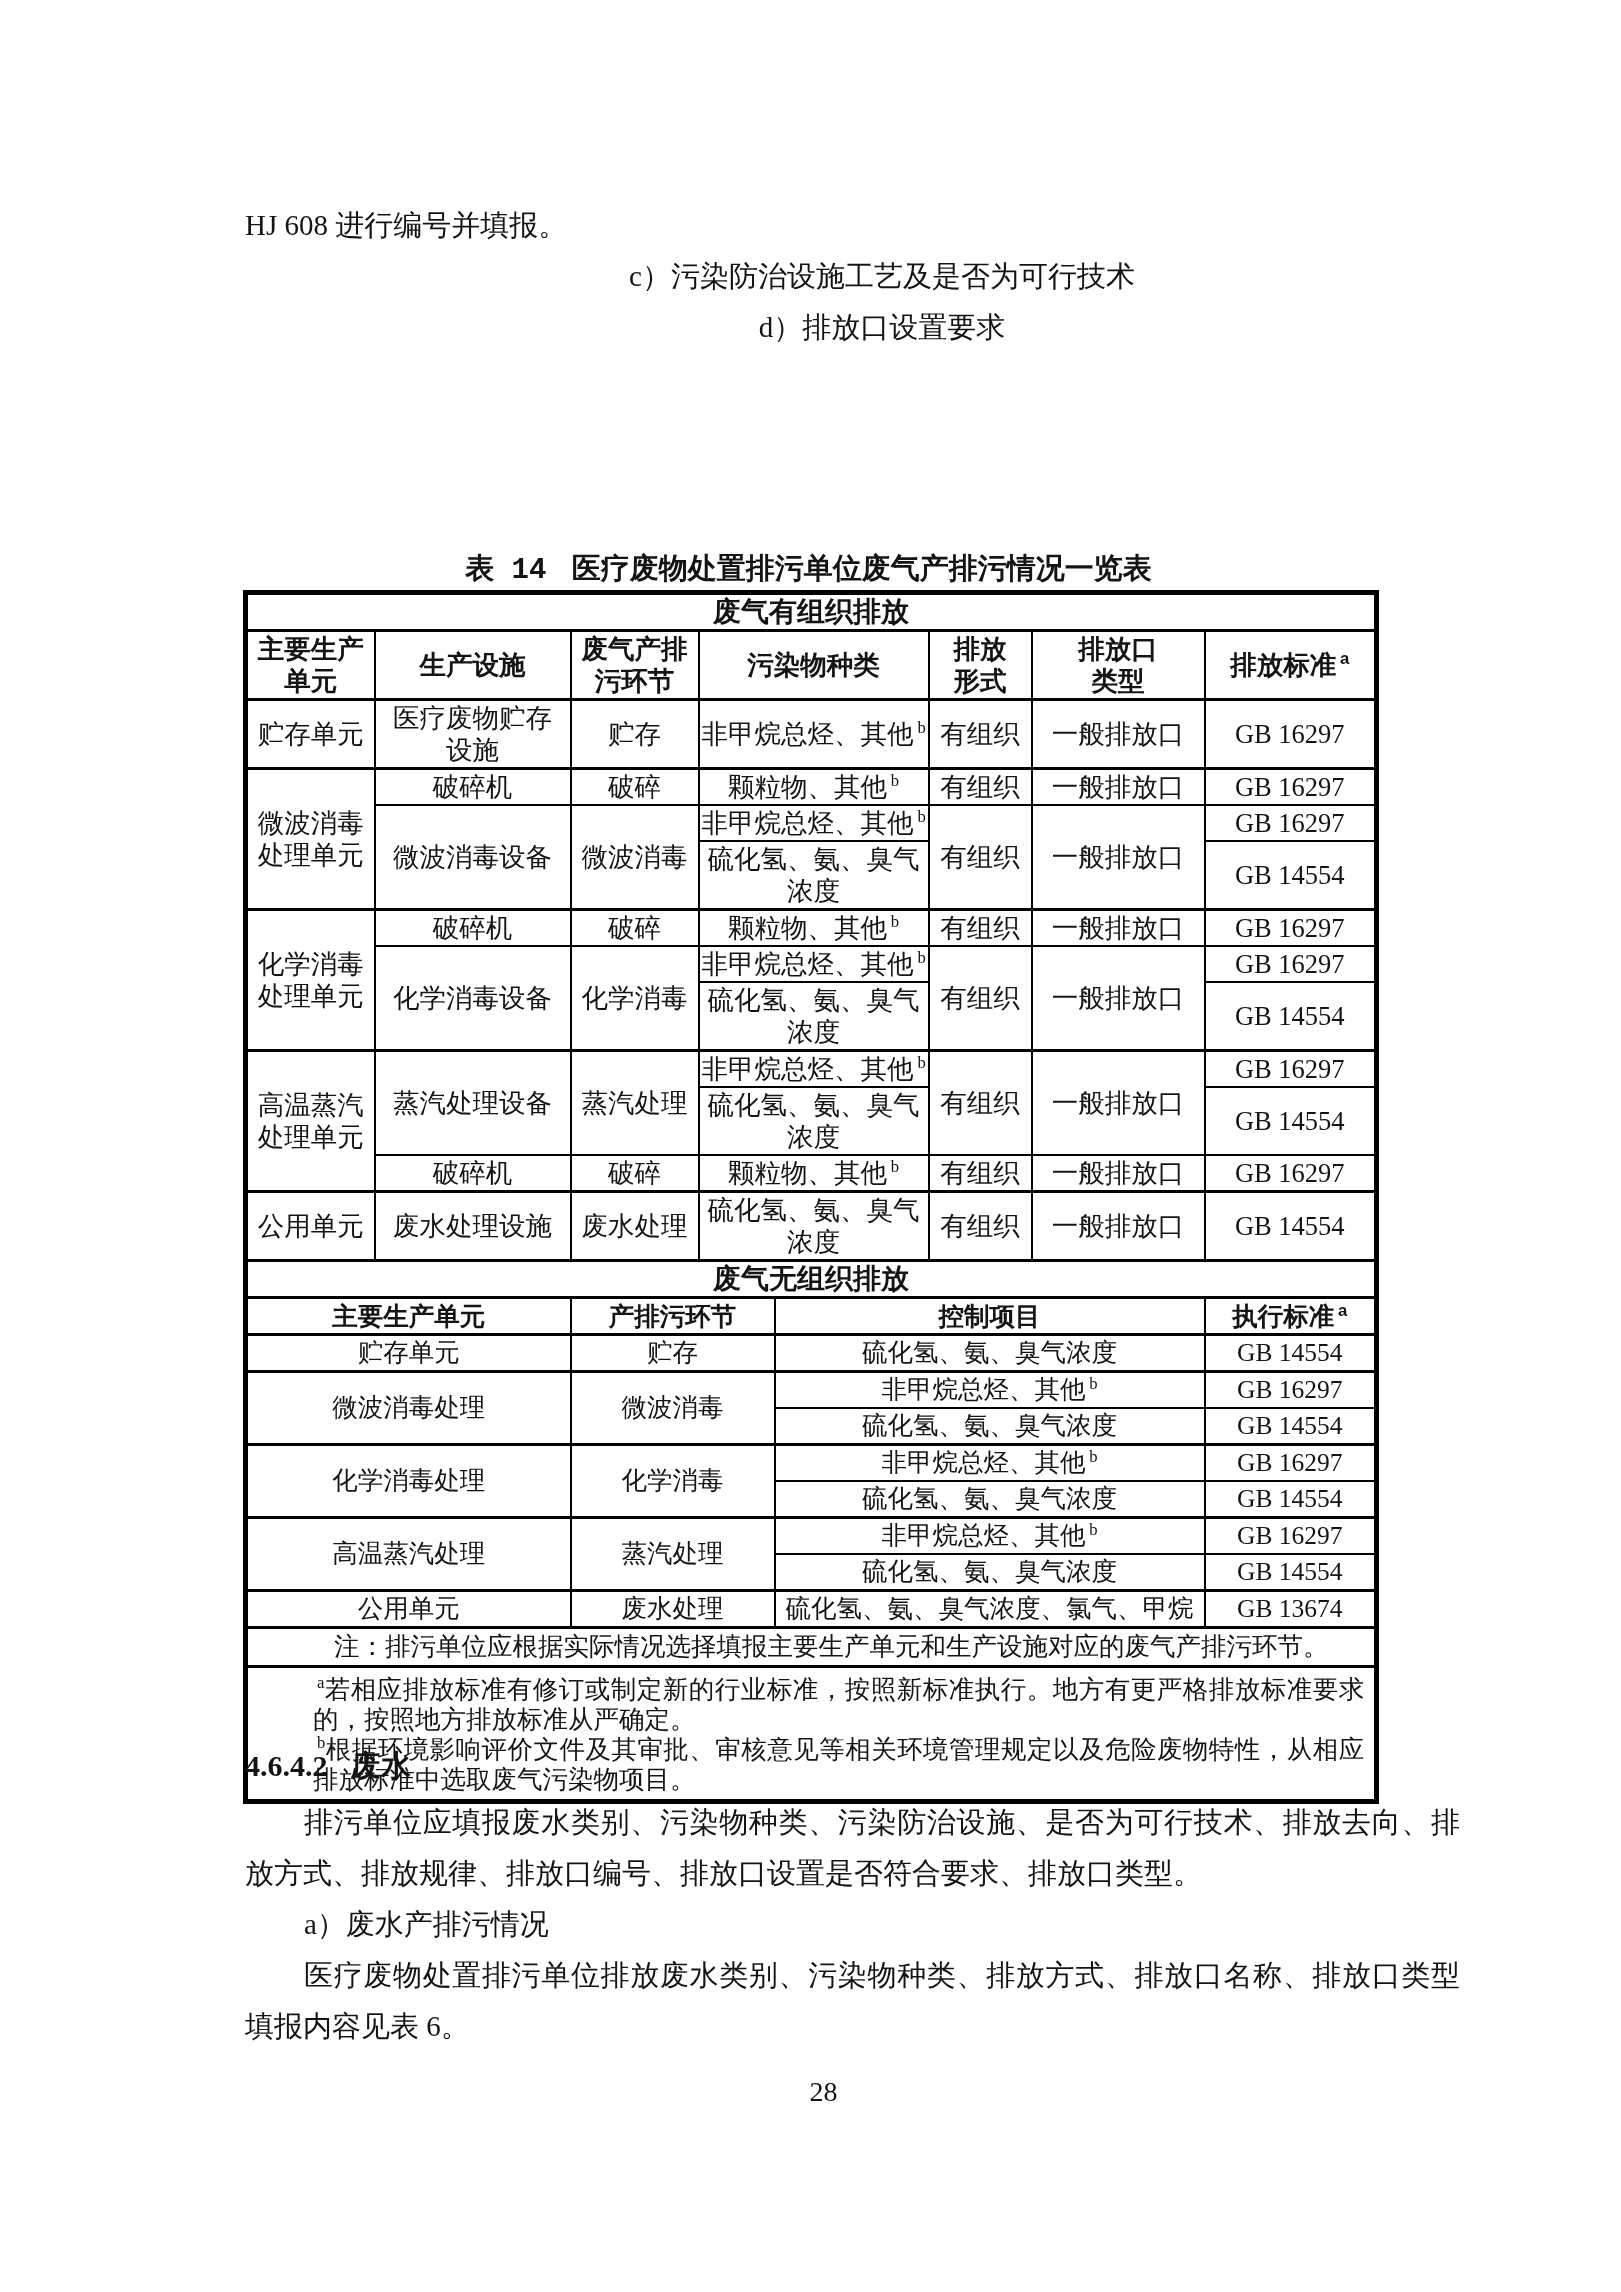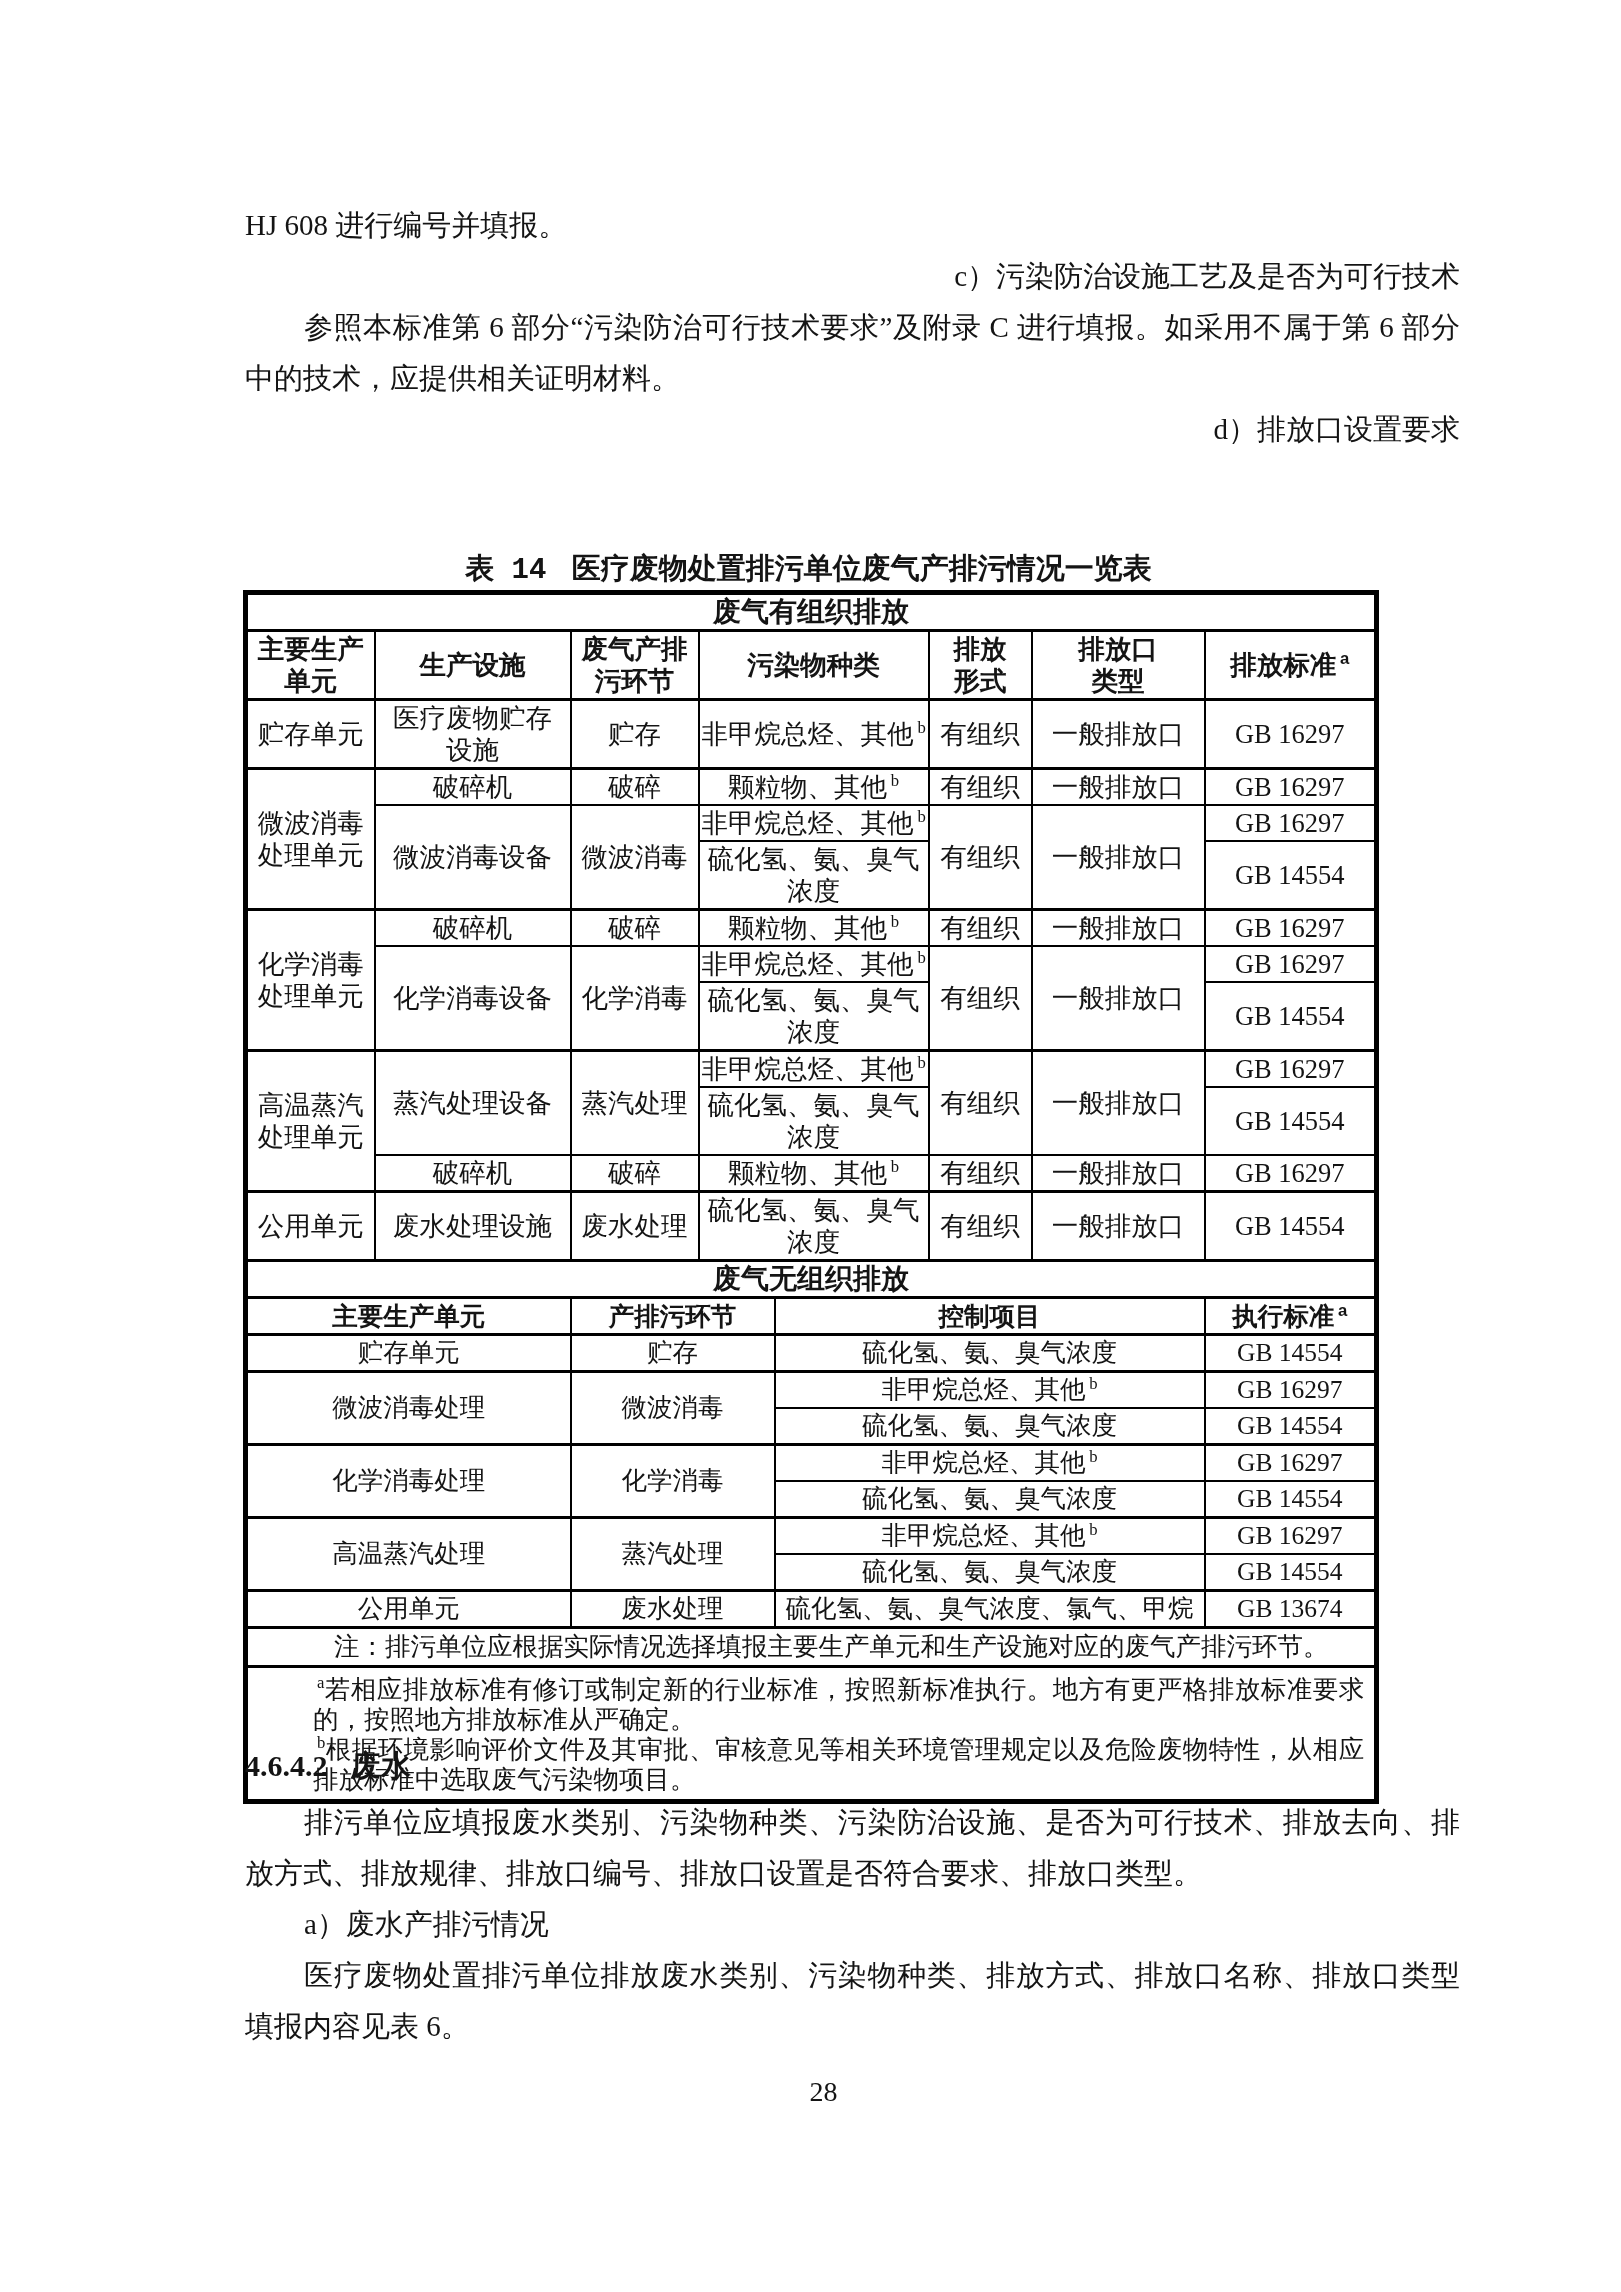--- a/index.html
+++ b/index.html
@@ -9,21 +9,21 @@
     background:#ffffff;
     margin:0 auto;
     font-family:"Liberation Serif","DejaVu Serif",serif;
     color:#141414;
     overflow:hidden;
   }
   
   .textblock{position:absolute;left:245px;width:1215px;}
   .textblock p{margin:0;font-size:29px;line-height:51px;text-align:justify;}
   .textblock p.indent{text-indent:59px;}
-  .textblock p.item{text-indent:59px;text-align:right;}
+  .textblock p.item{text-indent:59px;text-align:center;}
   
   .caption{
     position:absolute;left:243px;top:551px;width:1131px;
     text-align:center;font-size:29px;line-height:39px;font-weight:bold;
     font-family:Liberation Mono, monospace;
   }
   .caption .cap-label{margin-right:25.5px;}
   
   table.t14{
     position:absolute;left:243px;top:590px;width:1131px;
@@ -77,21 +77,20 @@
   }
 </style>
 </head>
 <body>
 
 <div class="page">
 
   <div class="textblock" style="top:200px;">
     <p>HJ 608 进行编号并填报。</p>
     <p class="item">c）污染防治设施工艺及是否为可行技术</p>
-    <p class="indent">参照本标准第 6 部分“污染防治可行技术要求”及附录 C 进行填报。如采用不属于第 6 部分中的技术，应提供相关证明材料。</p>
     <p class="item">d）排放口设置要求</p>
   </div>
 
   <div class="caption">
     <span class="cap-label">表 14</span><span>医疗废物处置排污单位废气产排污情况一览表</span>
   </div>
 
   <table class="t14">
     <colgroup>
       <col style="width:129px">

